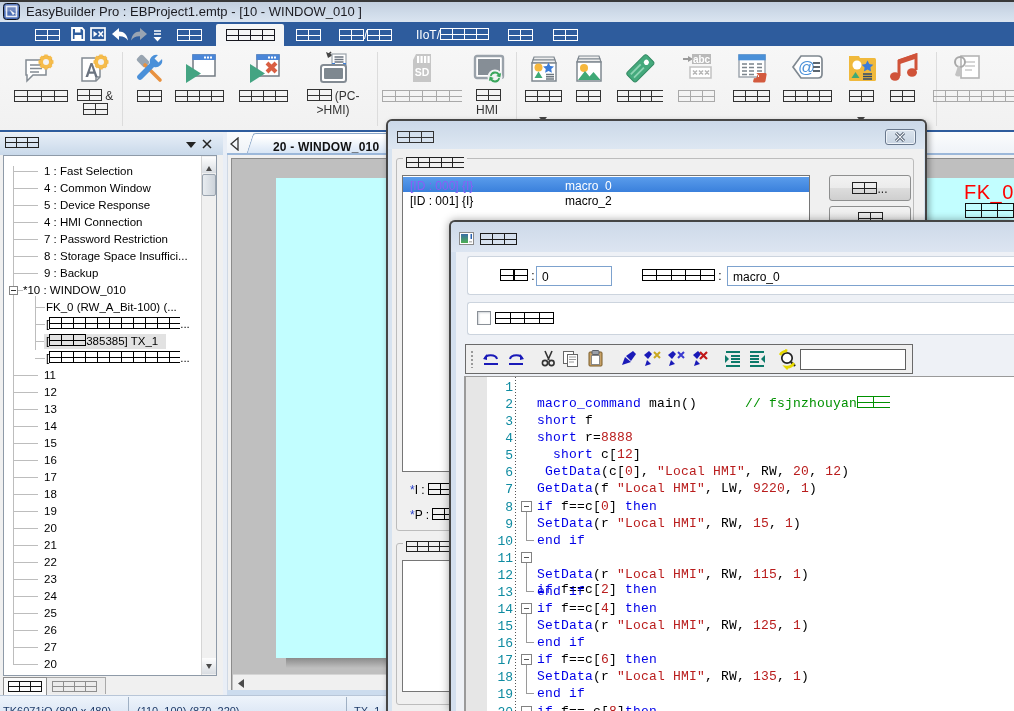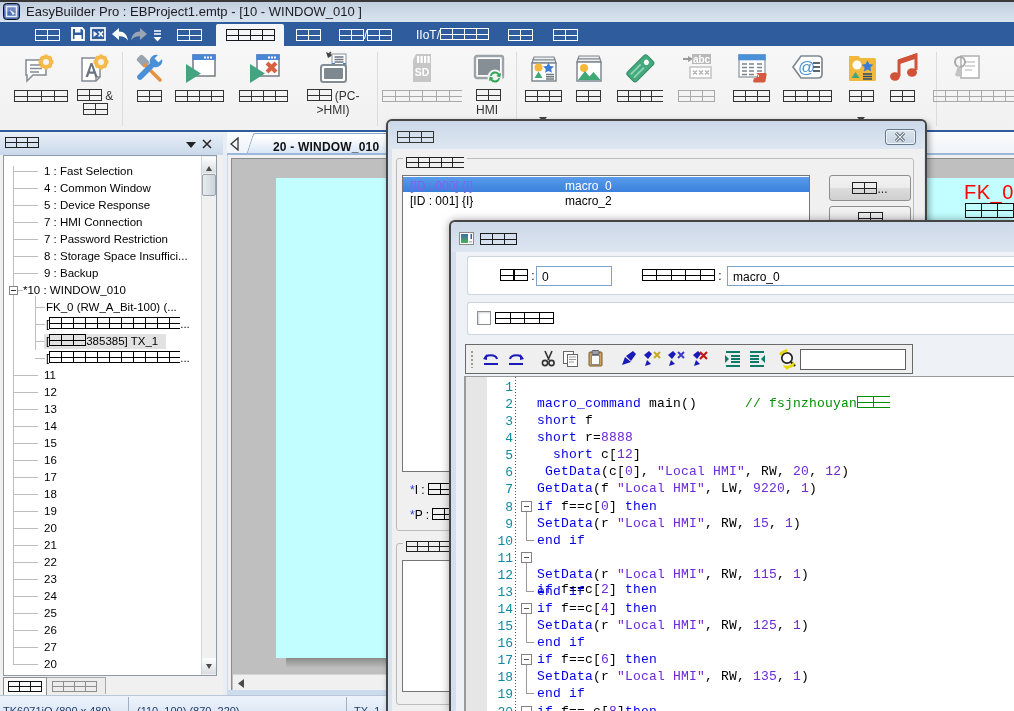--- a/index.html
+++ b/index.html
@@ -6,21 +6,21 @@
 .g{display:inline-block;vertical-align:-1px}
 .g,.gb{background:linear-gradient(currentColor,currentColor) 0 0/100% 1px no-repeat,linear-gradient(currentColor,currentColor) 0 100%/100% 1px no-repeat,linear-gradient(currentColor,currentColor) 0 50%/100% 1px no-repeat,repeating-linear-gradient(90deg,currentColor 0 1px,transparent 1px var(--c,12px))}
 .gb{position:absolute}
 .g11{--c:11px;height:11px}
 .g12{--c:12px;height:12px}
 .g16{--c:16px;height:15px}
 .g20{--c:16.3px;height:12px}
 .lbl{position:absolute;font-size:12px;color:#333;white-space:nowrap}
 .sep{position:absolute;top:52px;width:1px;height:74px;background:#dcdcdc}
 .btn{position:absolute;border:1px solid #8e8f8f;border-radius:3px;background:linear-gradient(#f2f2f2,#ebebeb 50%,#dddddd 50%,#cfcfcf)}
-.k{color:#0000e8}.m{color:#6d28d9}.cm{color:#009100}
+.k{color:#0000e8}.m{color:#b91c1c}.cm{color:#009100}
 .cl{position:absolute;left:537px;white-space:pre;font-family:"Liberation Mono",monospace;font-size:13px;letter-spacing:0.2px;color:#000}
 .ln{position:absolute;width:27px;text-align:right;font-family:"Liberation Mono",monospace;font-size:13px;color:#0e8ba1}
 .fb{position:absolute;left:521px;width:11px;height:11px;border:1px solid #828282;background:#fff;z-index:3}
 .fb i{position:absolute;left:2px;top:4px;width:5px;height:1px;background:#555}
 .fl{position:absolute;left:526px;width:8px;border-left:1px solid #9a9a9a;border-bottom:1px solid #9a9a9a}
 .trow{position:absolute;left:0;height:17px;font-size:11.5px;color:#000;white-space:nowrap;line-height:17px}
 </style></head>
 <body>
 
 <div class="a" style="left:0;top:0;width:1014px;height:22px;background:linear-gradient(#c2cedd,#cfdbe9 55%,#dae4f0);border-top:2px solid #383838"></div>
@@ -270,21 +270,21 @@
 <div class="a" style="left:206px;top:664px;width:0;height:0;border:3.5px solid transparent;border-top:5px solid #4a4a4a"></div>
 
 <div class="a" style="left:13px;top:166px;width:1px;height:498px;background:#bdbdbd"></div>
 <div class="a" style="left:13px;top:171px;width:25px;height:1px;background:#bdbdbd"></div>
 <div class="trow" style="left:44px;top:163px">1 : Fast Selection</div>
 <div class="a" style="left:13px;top:188px;width:25px;height:1px;background:#bdbdbd"></div>
 <div class="trow" style="left:44px;top:180px">4 : Common Window</div>
 <div class="a" style="left:13px;top:205px;width:25px;height:1px;background:#bdbdbd"></div>
 <div class="trow" style="left:44px;top:197px">5 : Device Response</div>
 <div class="a" style="left:13px;top:222px;width:25px;height:1px;background:#bdbdbd"></div>
-<div class="trow" style="left:44px;top:214px">7 : HMI Connection</div>
+<div class="trow" style="left:44px;top:214px">4 : HMI Connection</div>
 <div class="a" style="left:13px;top:239px;width:25px;height:1px;background:#bdbdbd"></div>
 <div class="trow" style="left:44px;top:231px">7 : Password Restriction</div>
 <div class="a" style="left:13px;top:256px;width:25px;height:1px;background:#bdbdbd"></div>
 <div class="trow" style="left:44px;top:248px">8 : Storage Space Insuffici...</div>
 <div class="a" style="left:13px;top:273px;width:25px;height:1px;background:#bdbdbd"></div>
 <div class="trow" style="left:44px;top:265px">9 : Backup</div>
 <div class="a" style="left:13px;top:290px;width:10px;height:1px;background:#bdbdbd"></div>
 <div class="a" style="left:9px;top:286px;width:9px;height:9px;border:1px solid #848484;background:#fff"></div>
 <div class="a" style="left:11px;top:290px;width:5px;height:1px;background:#333"></div>
 <div class="trow" style="left:23px;top:282px">*10 : WINDOW_010</div>

